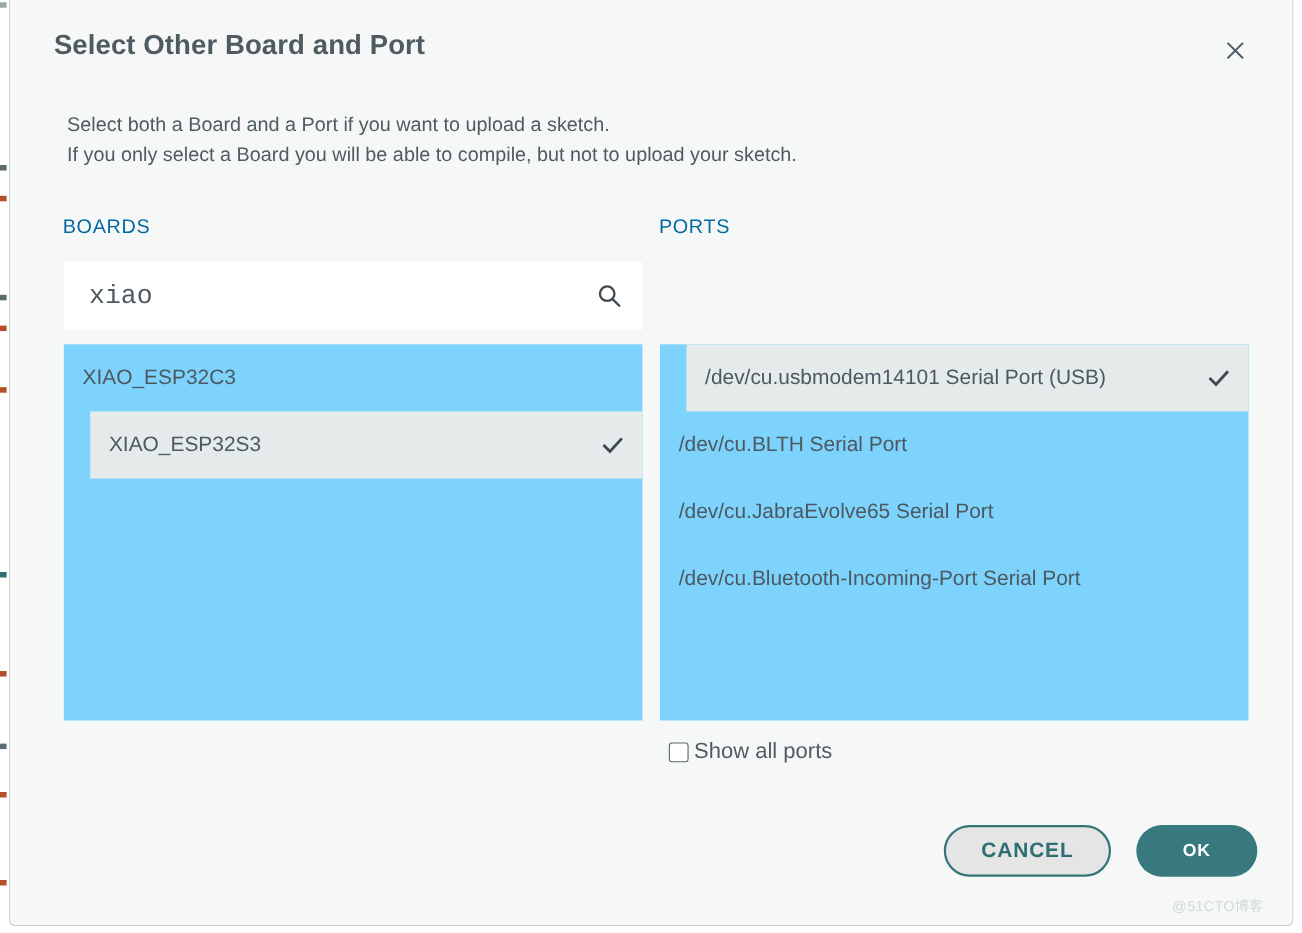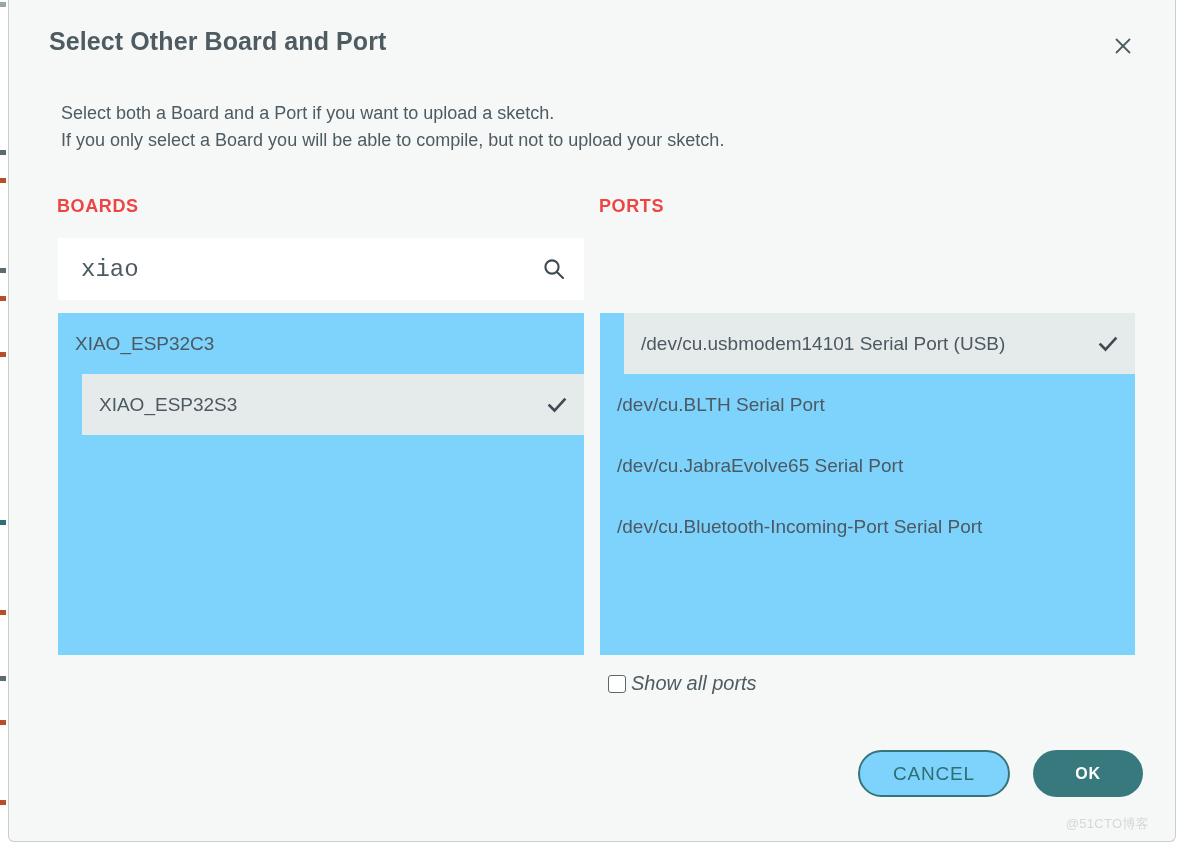--- a/index.html
+++ b/index.html
@@ -69,23 +69,22 @@
     top: 100px;
     font-size: 18px;
     line-height: 26.5px;
     color: #4e5b61;
     white-space: pre-line;
   }
 
   .column-label {
     position: absolute;
     font-size: 18px;
-    color: #ef4444;
+    color: #0369a1;
     letter-spacing: 0.6px;
-    font-weight: bold;
   }
   #boards-label { left: 48px; top: 196px; }
   #ports-label  { left: 590px; top: 196px; }
 
   
   #board-search-box {
     position: absolute;
     left: 49px;
     top: 238px;
     width: 526px;
@@ -153,21 +152,20 @@
   .row-check.hidden { visibility: hidden; }
 
   
   #show-all-ports-row {
     position: absolute;
     left: 599px;
     top: 672px;
     display: flex;
     align-items: center;
     cursor: pointer;
-    font-style: italic;
   }
   #show-all-ports-checkbox {
     width: 18px;
     height: 18px;
     border: 1.6px solid #5c666c;
     border-radius: 3px;
     background: #ffffff;
     box-sizing: border-box;
     flex: none;
   }
@@ -179,25 +177,25 @@
 
   
   #cancel-button {
     position: absolute;
     left: 849px;
     top: 750px;
     width: 152px;
     height: 47px;
     border-radius: 24px;
     border: 2px solid #357478;
-    background: #7dd3fc;
+    background: #e5e5e5;
     color: #2d6f73;
     font-family: "Liberation Sans", sans-serif;
     font-size: 19px;
-    font-weight: normal;
+    font-weight: bold;
     letter-spacing: 0.8px;
     cursor: pointer;
     box-sizing: border-box;
   }
   #ok-button {
     position: absolute;
     left: 1024px;
     top: 750px;
     width: 110px;
     height: 47px;

